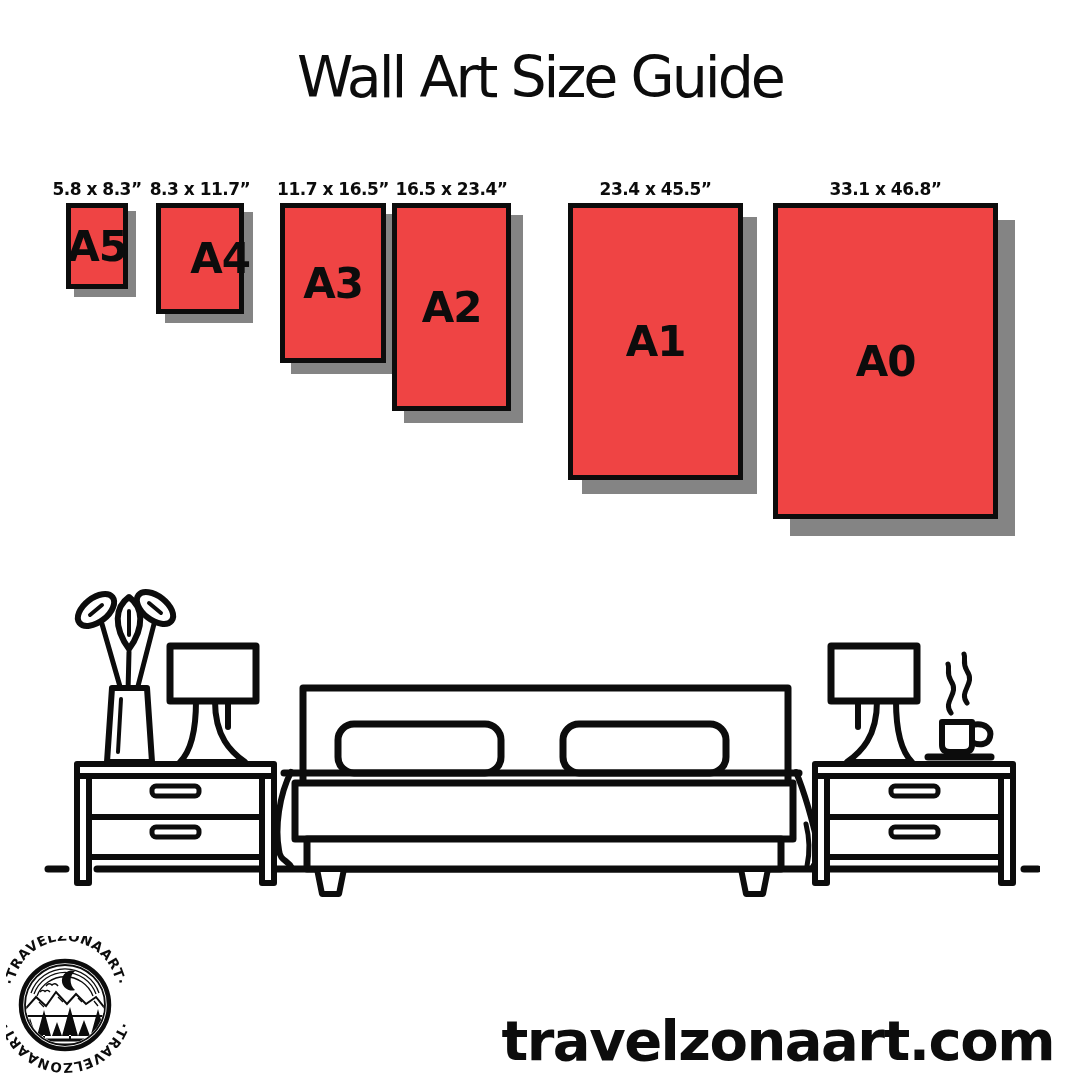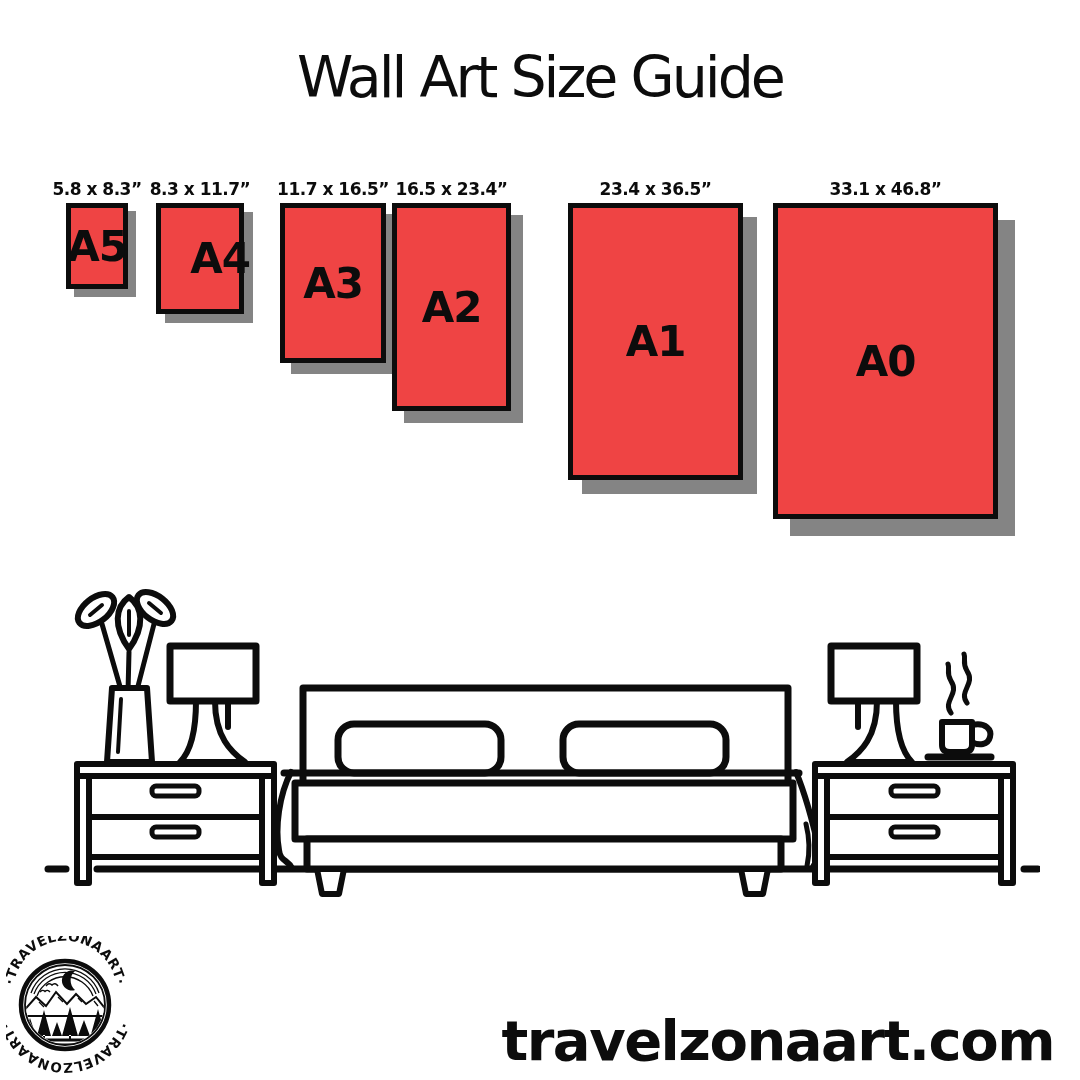--- a/index.html
+++ b/index.html
@@ -79,21 +79,21 @@
     </div>
     <div class="size-box" style="left: 265px; top: 203px; width: 106px; height: 160px; box-shadow: 11px 11px 0 var(--shadow); margin-left: 15px;">
       <div class="dim-label">11.7 x 16.5”</div>
       <div class="code-label">A3</div>
     </div>
     <div class="size-box" style="left: 392px; top: 203px; width: 119px; height: 208px; box-shadow: 12px 12px 0 var(--shadow);">
       <div class="dim-label">16.5 x 23.4”</div>
       <div class="code-label">A2</div>
     </div>
     <div class="size-box" style="left: 568px; top: 203px; width: 175px; height: 277px; box-shadow: 14px 14px 0 var(--shadow);">
-      <div class="dim-label">23.4 x 36.5”</div>
+      <div class="dim-label">23.4 x 45.5”</div>
       <div class="code-label">A1</div>
     </div>
     <div class="size-box" style="left: 773px; top: 203px; width: 225px; height: 316px; box-shadow: 17px 17px 0 var(--shadow);">
       <div class="dim-label">33.1 x 46.8”</div>
       <div class="code-label">A0</div>
     </div>
   </div>
 
 <svg class="scene-svg" viewBox="40 580 1000 325" fill="none" stroke-linecap="round" stroke-linejoin="round">
 

